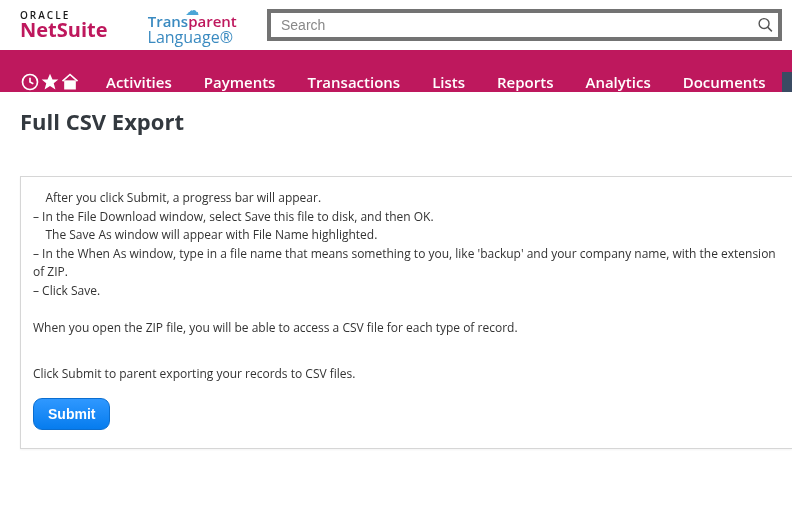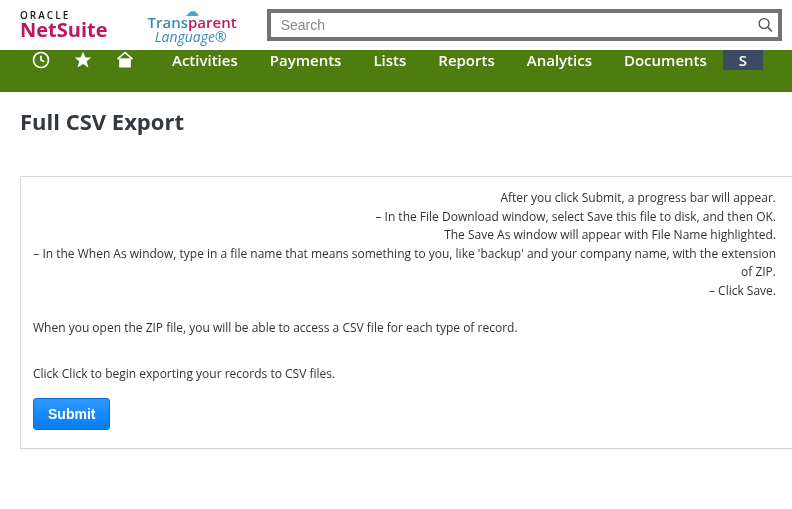--- a/index.html
+++ b/index.html
@@ -46,25 +46,24 @@
     font-size: 14px;
     line-height: 8px;
   }
   .logo-transparent .t-line {
     font-size: 15px;
     font-weight: 600;
     color: #3a8ac0;
   }
   .logo-transparent .t-line .green { color: #be185d; }
   .logo-transparent .sub {
-    font-size: 14px;
-    font-style: italic;
+    font-size: 16px;
     color: #3a8ac0;
     align-self: flex-end;
-    margin-right: 10px;
+    margin-right: 4px;
   }
   .search-wrap {
     flex: 1;
     position: relative;
     margin-left: 10px;
   }
   .search-input {
     width: 100%;
     height: 32px;
     border: 4px solid #737373;
@@ -77,24 +76,24 @@
   .search-icon {
     position: absolute;
     right: 8px;
     top: 50%;
     transform: translateY(-50%);
     width: 17px;
     height: 17px;
     color: #555;
   }
   .navbar {
-    background: #4d7c0f;
+    background: #be185d;
     height: 42px;
     display: flex;
-    align-items: flex-start;
+    align-items: flex-end;
     padding-left: 20px;
   }
   .nav-icon {
     width: 42px;
     display: flex;
     align-items: center;
     justify-content: center;
     color: #fff;
     cursor: pointer;
   }
@@ -129,30 +128,30 @@
   .card {
     border: 1px solid #d6d6d6;
     border-right: none;
     padding: 12px 16px 18px 12px;
     box-shadow: 0 1px 2px rgba(0,0,0,0.05);
     font-size: 12px;
     line-height: 1.55;
     color: #333;
     width: 772px;
   }
-  .instr-line { white-space: pre-wrap; text-align: right; }
+  .instr-line { white-space: pre-wrap; }
   .instr-block { margin-bottom: 18px; }
   .open-line { margin-bottom: 28px; }
   .submit-line { margin-bottom: 14px; }
   .submit-btn {
     background: #0d8cff;
     background: linear-gradient(#2f98ff, #067cee);
     color: #fff;
     border: 1px solid #0b6ed0;
-    border-radius: 3px;
+    border-radius: 9px;
     padding: 7px 14px;
     font-size: 14px;
     font-weight: 700;
     cursor: pointer;
   }
 </style>
 </head>
 <body>
 
 <div class="topbar">
@@ -188,20 +187,21 @@
   </div>
   <div class="nav-icon">
     <svg viewBox="0 0 24 24" fill="none" stroke="currentColor" stroke-width="2">
       <path d="M3 11 L12 3 L21 11"></path>
       <path d="M5 10 V21 H19 V10" fill="currentColor" stroke="none"></path>
     </svg>
   </div>
   <div class="nav-items">
     <div class="nav-item">Activities</div>
     <div class="nav-item">Payments</div>
+    <div class="nav-item">Transactions</div>
     <div class="nav-item">Lists</div>
     <div class="nav-item">Reports</div>
     <div class="nav-item">Analytics</div>
     <div class="nav-item">Documents</div>
     <div class="nav-item dark">S</div>
   </div>
 </div>
 
 <div class="page">
   <h1 class="page-title">Full CSV Export</h1>
@@ -210,17 +210,17 @@
     <div class="instr-block">
       <div class="instr-line">    After you click Submit, a progress bar will appear.</div>
       <div class="instr-line">– In the File Download window, select Save this file to disk, and then OK.</div>
       <div class="instr-line">    The Save As window will appear with File Name highlighted.</div>
       <div class="instr-line">– In the When As window, type in a file name that means something to you, like 'backup' and your company name, with the extension of ZIP.</div>
       <div class="instr-line">– Click Save.</div>
     </div>
 
     <div class="open-line">When you open the ZIP file, you will be able to access a CSV file for each type of record.</div>
 
-    <div class="submit-line">Click Click to begin exporting your records to CSV files.</div>
+    <div class="submit-line">Click Submit to parent exporting your records to CSV files.</div>
 
     <button class="submit-btn">Submit</button>
   </div>
 </div>
 
 </body></html>

